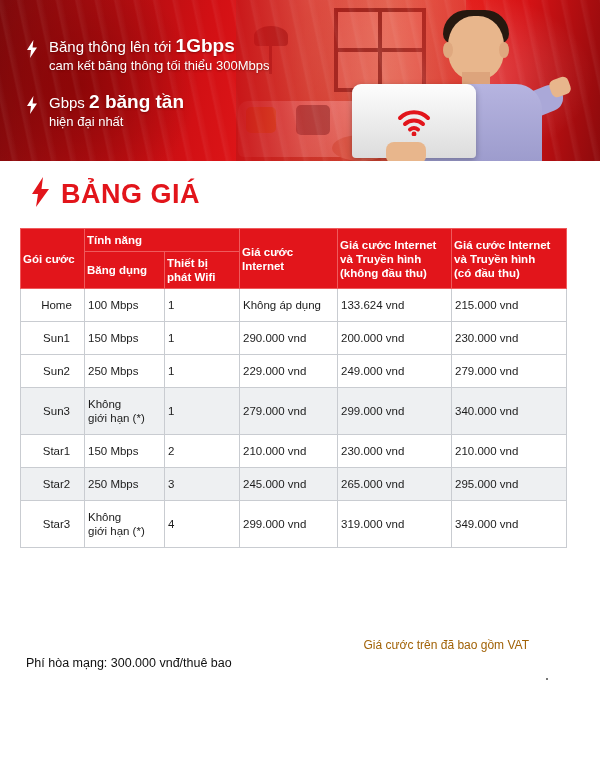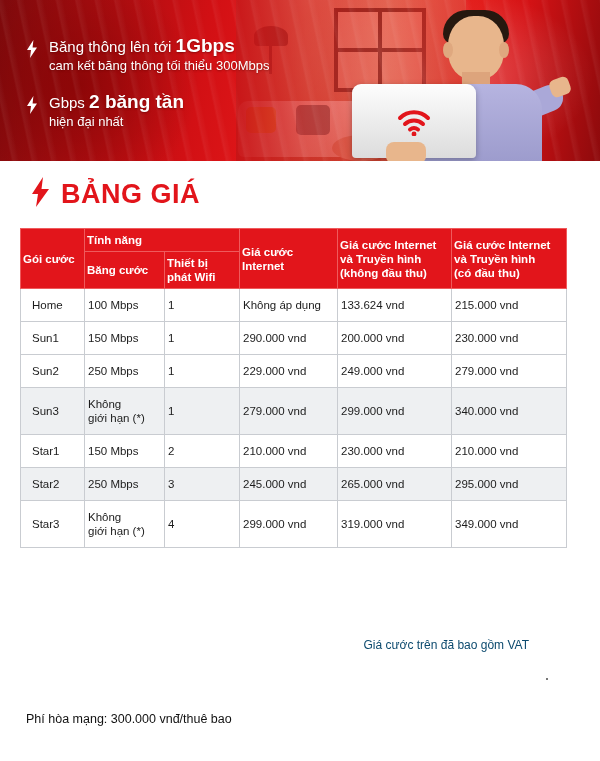--- a/index.html
+++ b/index.html
@@ -103,27 +103,27 @@
 
   
   .tbl-wrap { position:absolute; left:20px; top:228px; width:546px; }
   table.price { border-collapse:collapse; width:546px; table-layout:fixed;
       font-size:11.5px; color:#1c1c1c; }
   table.price th, table.price td { border:1px solid #c9ccd1; text-align:left; vertical-align:middle; }
   table.price thead th { background:#e2151b; color:#fff; font-weight:700;
       border-color:#ef5a5c; font-size:11.5px; line-height:14px; padding:4px 2px; }
   table.price tbody td { padding:9px 3px; line-height:14px; background:#ffffff; }
   table.price tbody tr.alt td { background:#eef0f2; }
-  table.price tbody td.pkg { text-align:left; padding-left:11px; }
+  table.price tbody td.pkg { text-align:center; padding-left:11px; }
   .row-tall td { padding-top:15px; padding-bottom:15px; }
 
   .c1{width:64px;} .c2{width:80px;} .c3{width:75px;} .c4{width:98px;} .c5{width:114px;} .c6{width:115px;}
 
-  .vat { position:absolute; right:31px; top:638px; font-size:12px; color:#0c4a6e; }
-  .notes { position:absolute; left:26px; top:708px; font-size:12.5px; color:#111; line-height:22px; }
+  .vat { position:absolute; right:31px; top:638px; font-size:12px; color:#a16207; }
+  .notes { position:absolute; left:26px; top:652px; font-size:12.5px; color:#111; line-height:22px; }
   .note-dot { position:absolute; left:546px; top:678px; width:2px; height:2px; background:#777; }
 </style>
 </head>
 <body>
 
 <div class="page">
 
   <div class="banner">
     <div class="glowL"></div>
 
@@ -224,21 +224,21 @@
             <div>và Truyền hình</div>
             <div>(không đầu thu)</div>
           </th>
           <th rowspan="2">
             <div>Giá cước Internet</div>
             <div>và Truyền hình</div>
             <div>(có đầu thu)</div>
           </th>
         </tr>
         <tr>
-          <th>Băng cước</th>
+          <th>Băng dụng</th>
           <th>
             <div>Thiết bị</div>
             <div>phát Wifi</div>
           </th>
         </tr>
       </thead>
       <tbody>
         <tr>
           <td class="pkg">Home</td>
           <td>100 Mbps</td>

